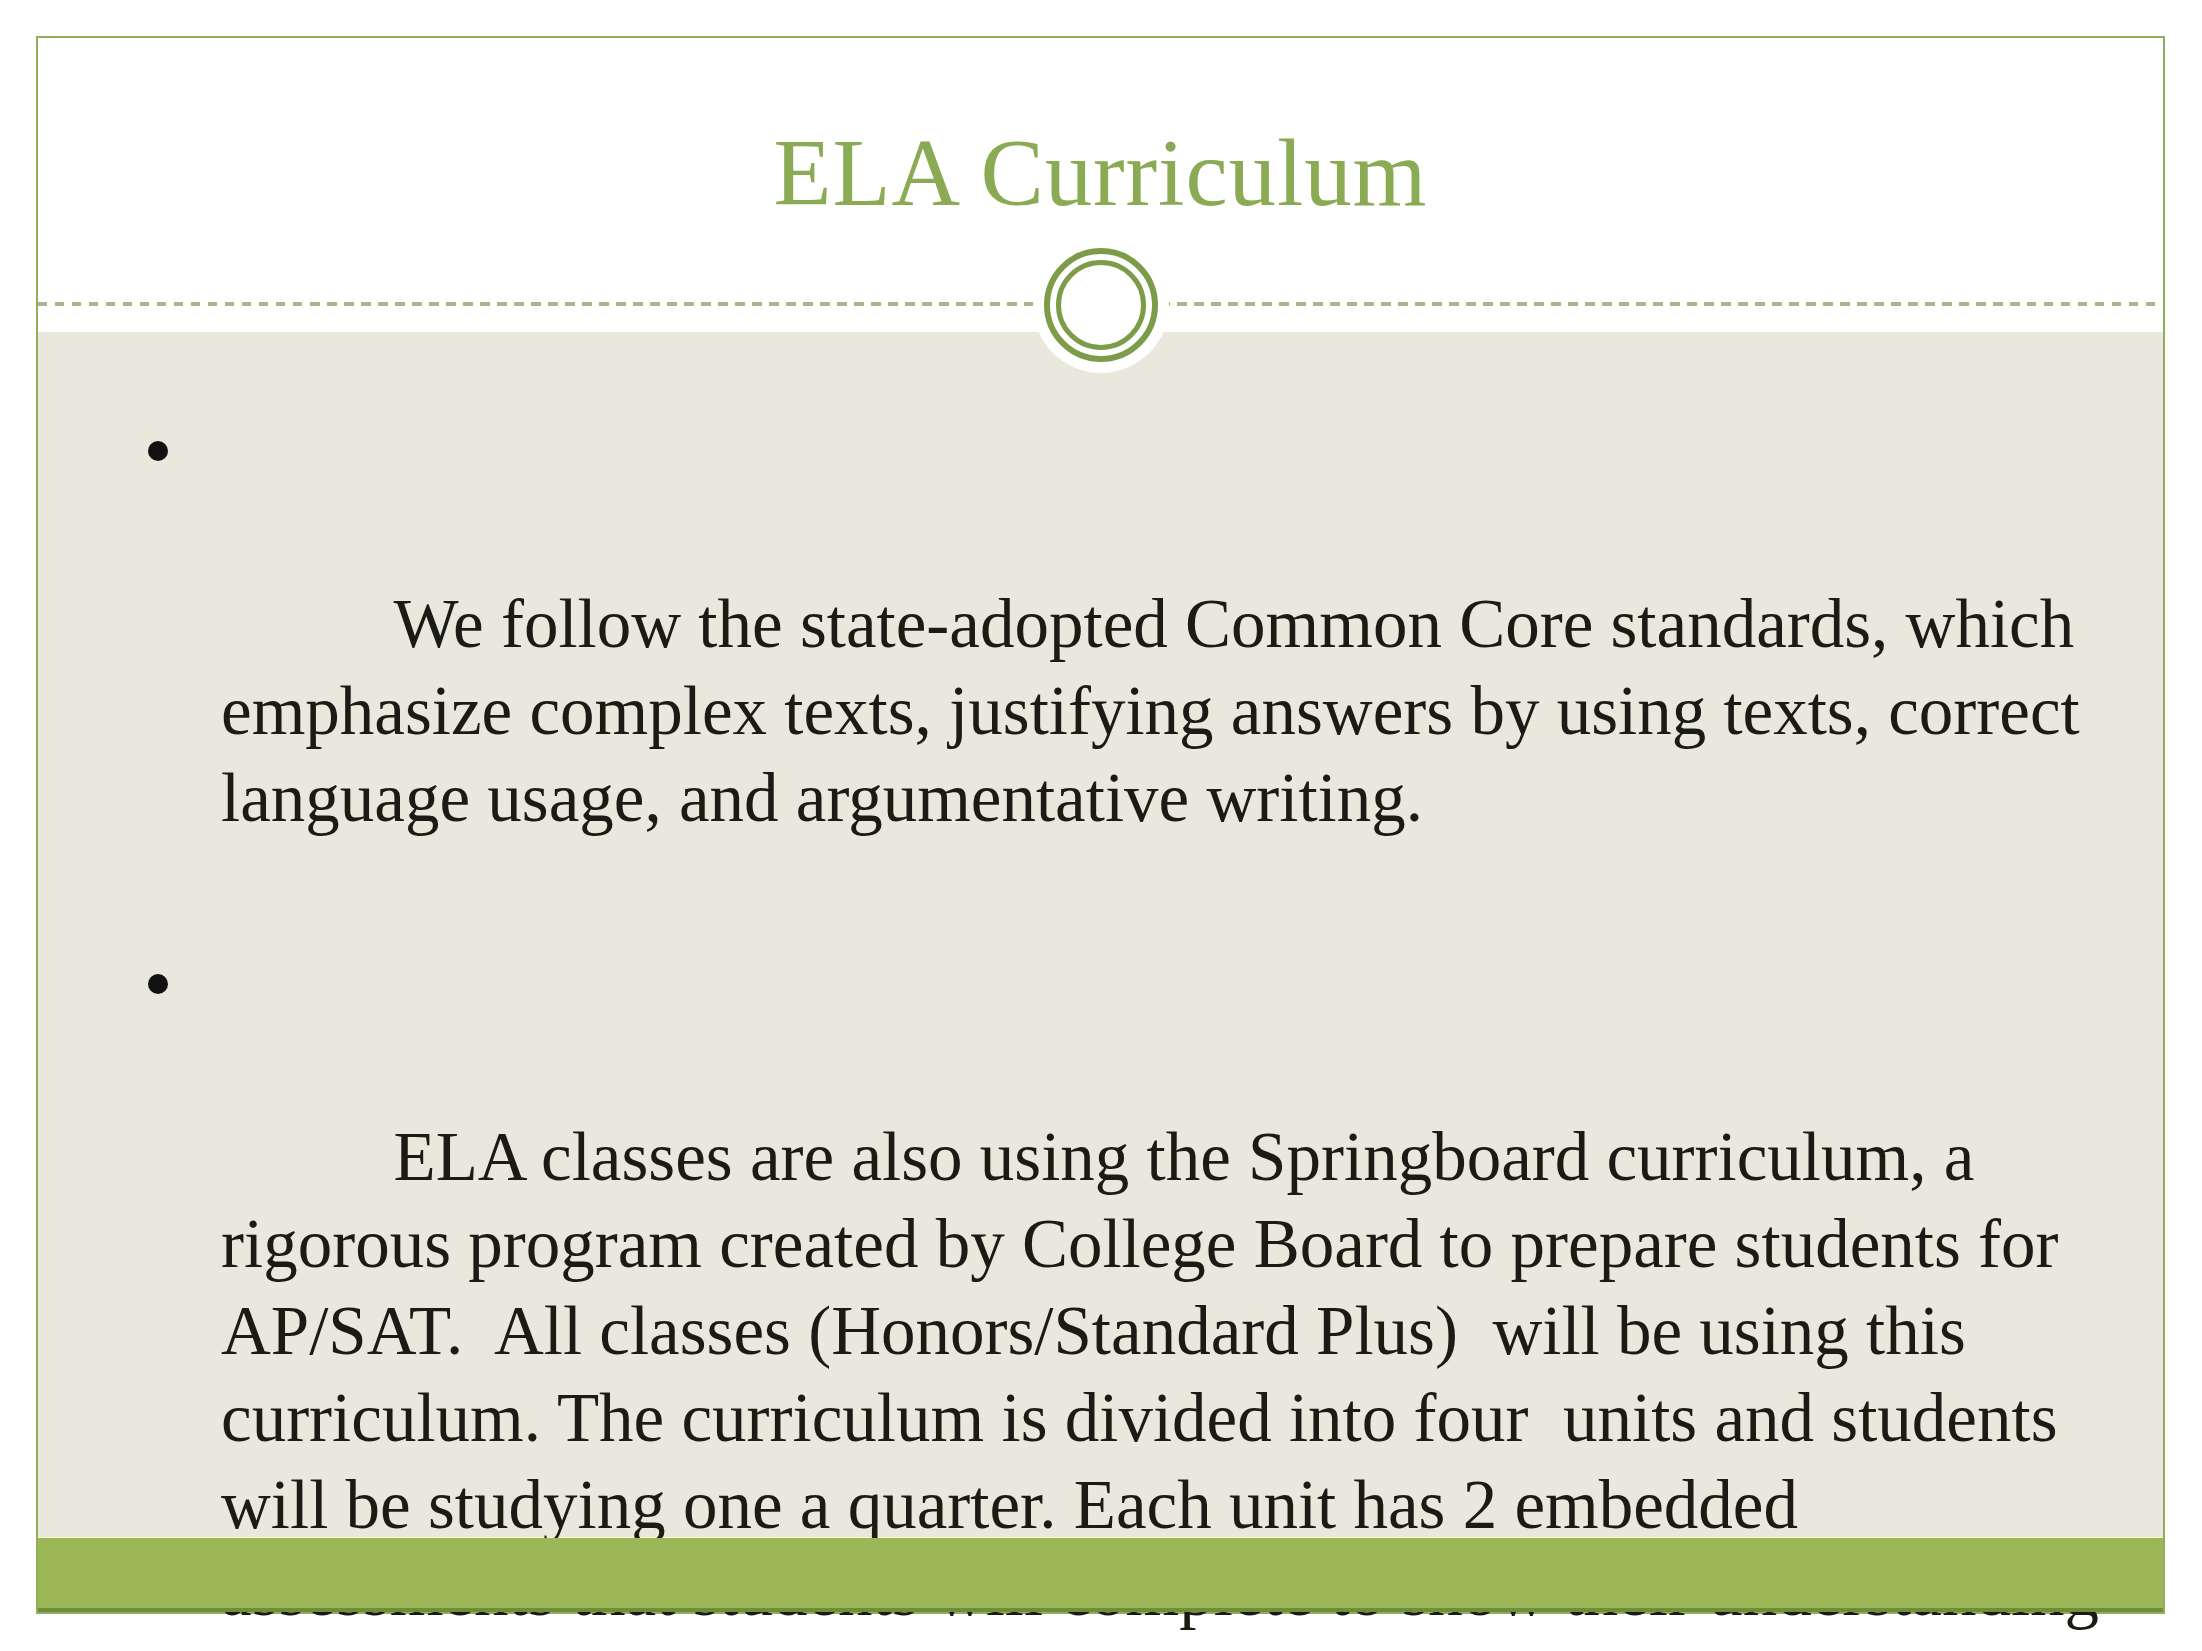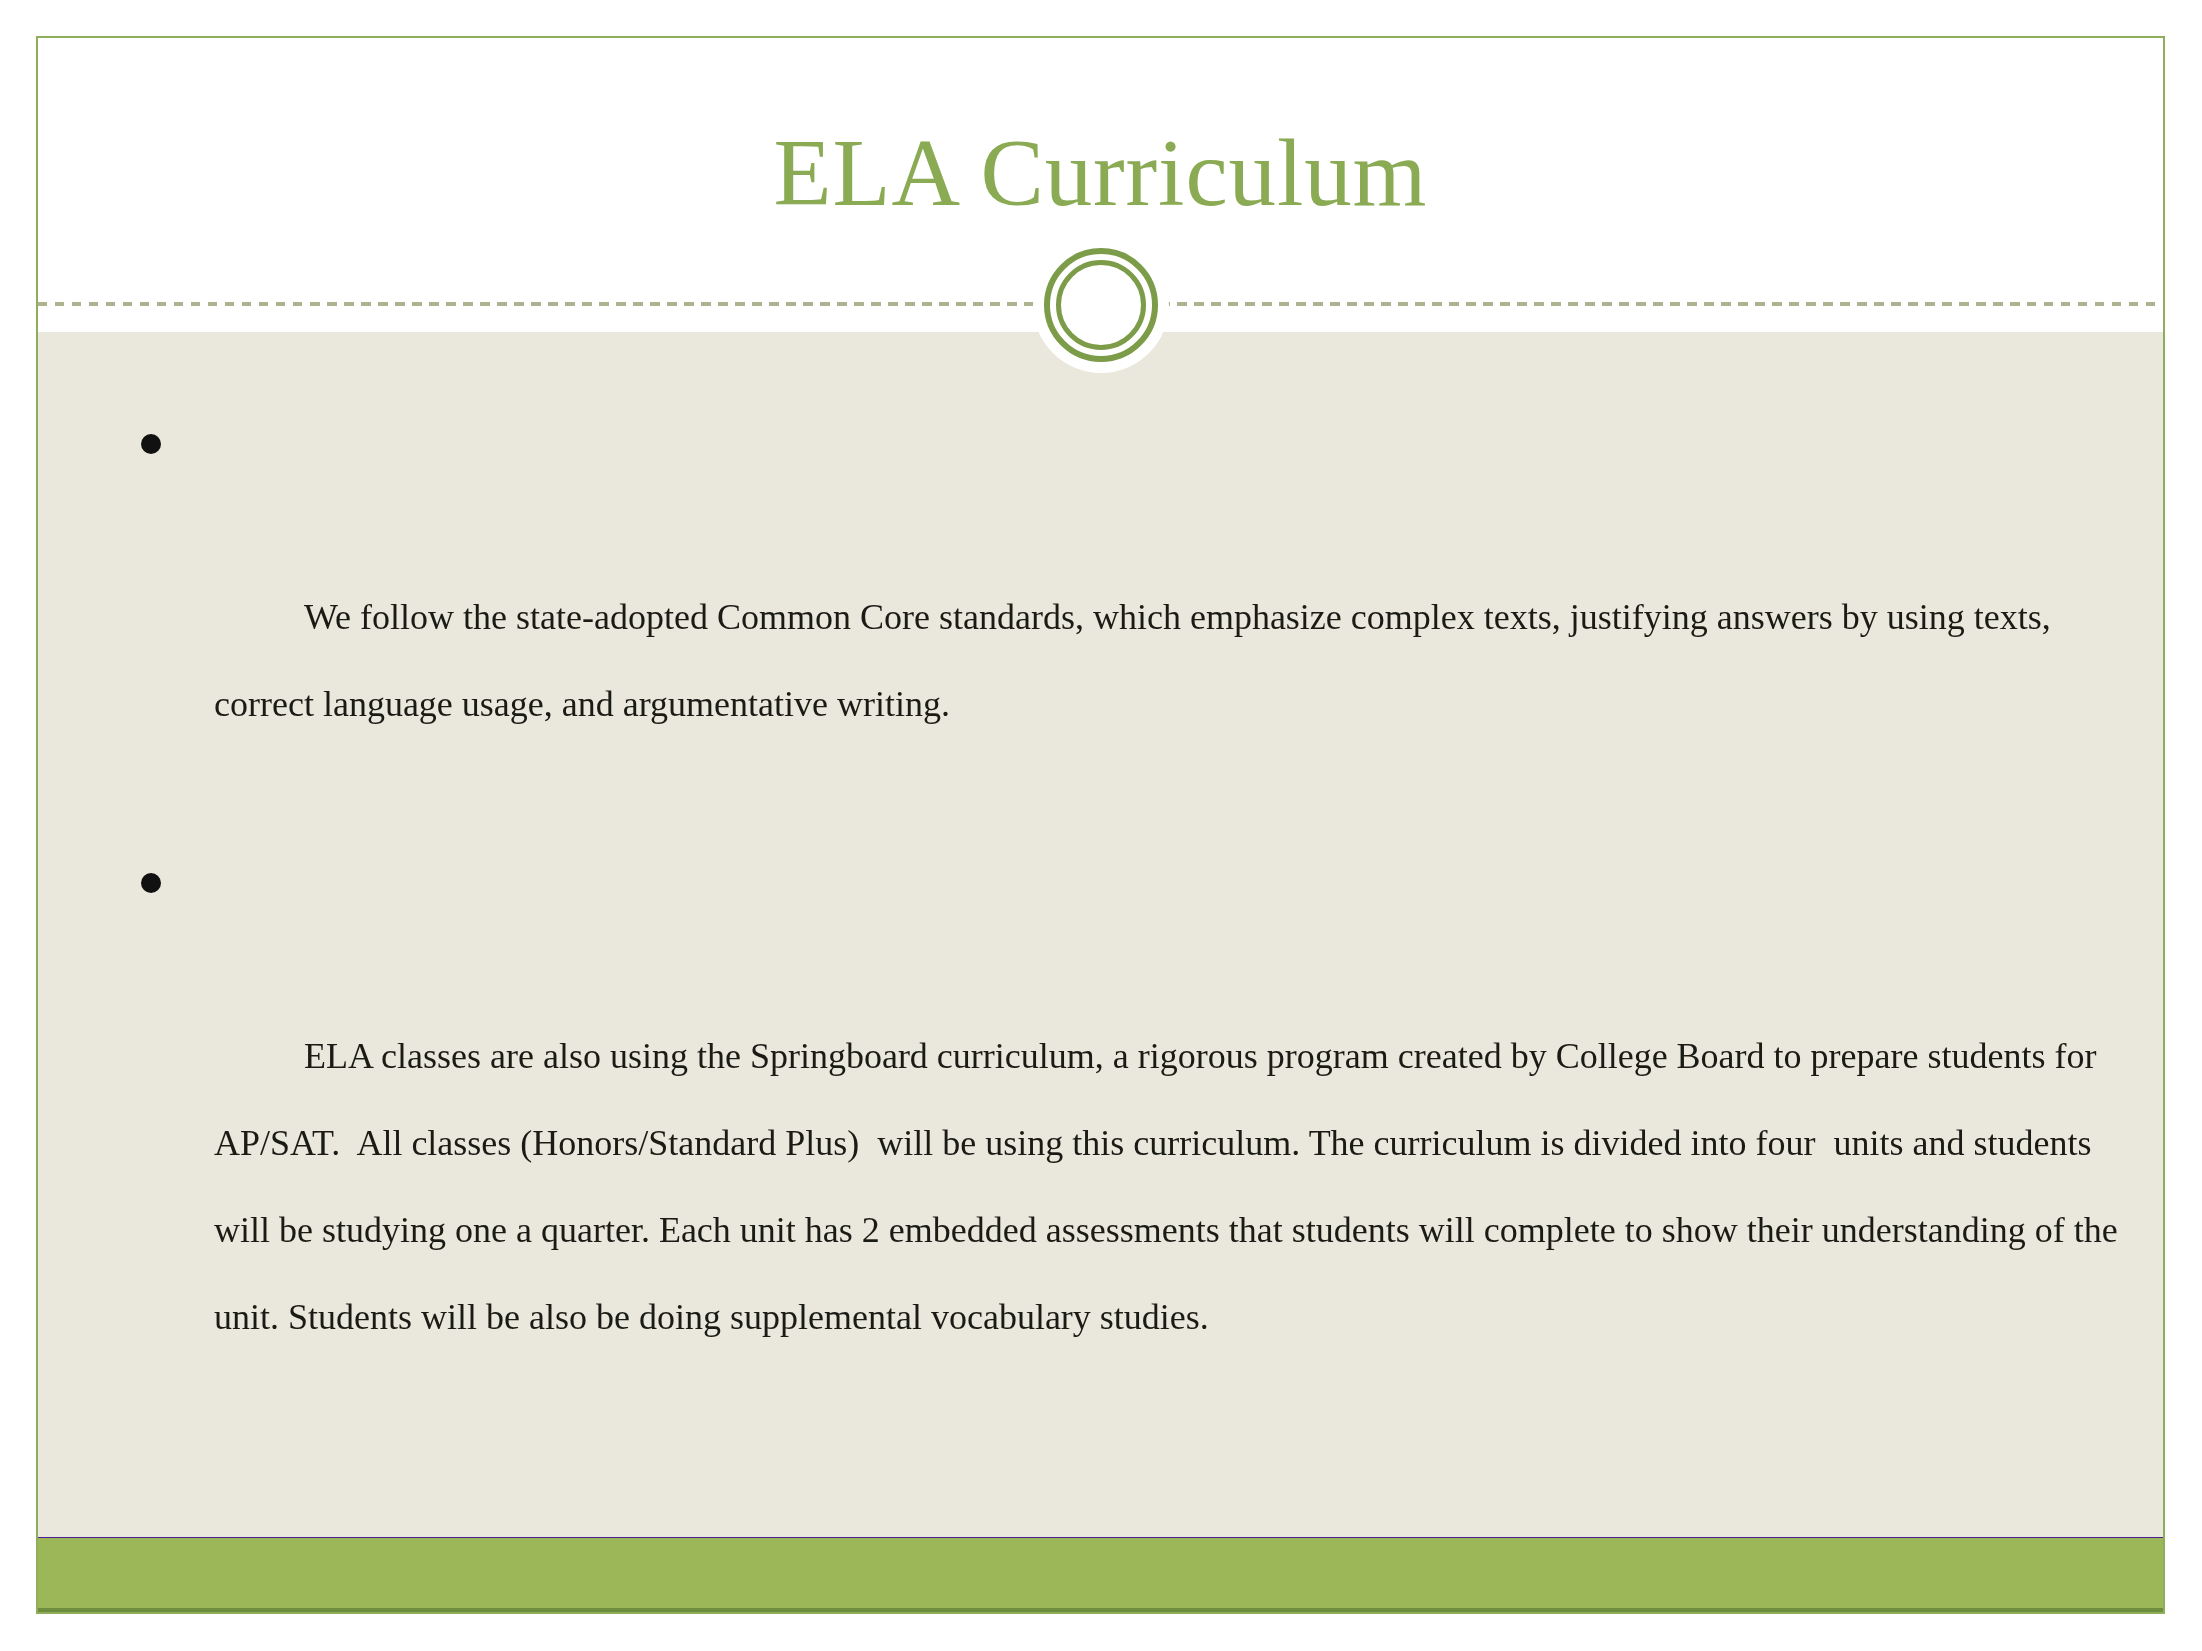--- a/index.html
+++ b/index.html
@@ -16,21 +16,21 @@
     overflow: hidden;
   }
   .slide {
     position: absolute;
     left: 36px;
     top: 36px;
     width: 2129px;
     height: 1578px;
     box-sizing: border-box;
     border: 2.6px solid #8FAE5C;
-    background: #4c1d95;
+    background: #fef9c3;
   }
   
   .header {
     position: absolute;
     top: 0; left: 0; right: 0;
     height: 294px;
     background: #ffffff;
   }
   .title {
     margin: 0;
@@ -97,22 +97,22 @@
     height: 1205px;
     background: #EAE8DC;
   }
   .bullets {
     margin: 0;
     padding: 64px 22.4px 0 172px;
     list-style: none;
   }
   .bullet {
     position: relative;
-    margin: 4px;
-    font-size: 36px;
+    margin: 11px;
+    font-size: 69px;
     line-height: 87px;
     color: #1B1B16;
     white-space: pre-wrap;
   }
   .bullet .dot {
     position: absolute;
     left: -73px;
     top: 34px;
     width: 20px;
     height: 20px;

